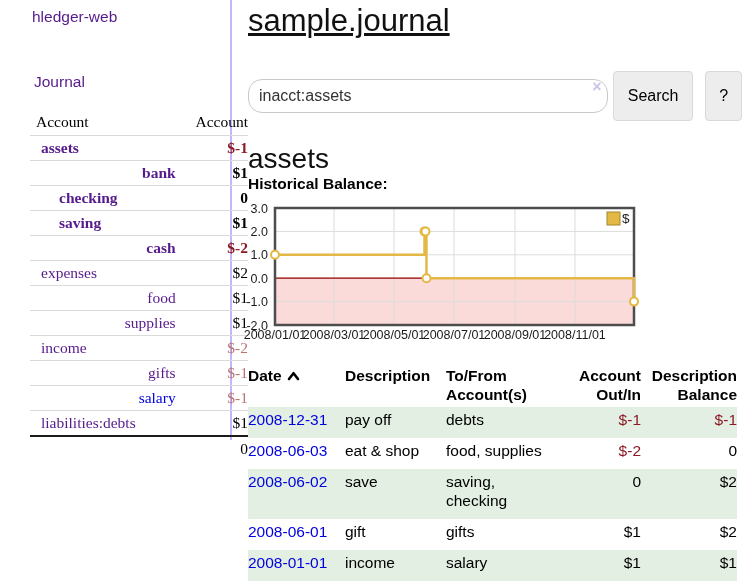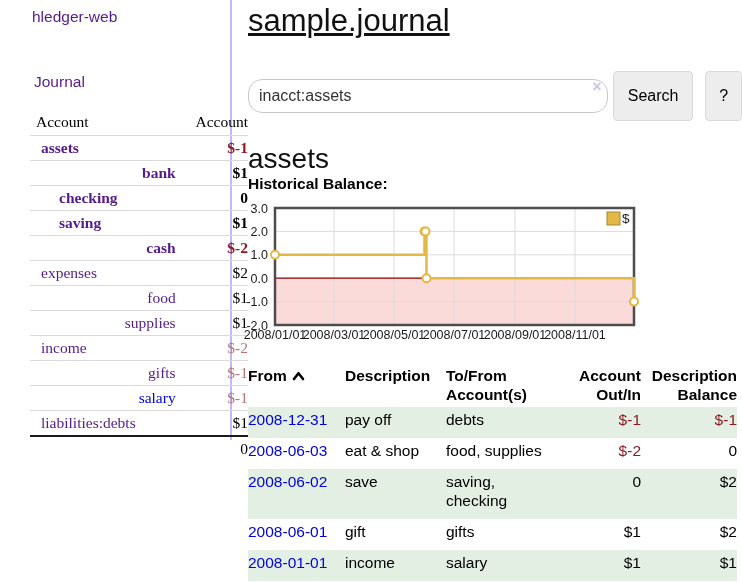--- a/index.html
+++ b/index.html
@@ -197,21 +197,21 @@
     <colgroup>
       <col style="width:97px">
         <col style="width:101px">
         <col style="width:104px">
       <col style="width:95px">
         <col style="width:92px">
     </colgroup>
     <thead>
       <tr>
         <th>
-          <span>From</span><svg class="sort-icon" width="13" height="10" viewBox="0 0 13 10">
+          <span>Date</span><svg class="sort-icon" width="13" height="10" viewBox="0 0 13 10">
               <path d="M2 8 L6.5 2.2 L11 8" fill="none" stroke="#000" stroke-width="2.6" stroke-linecap="round" stroke-linejoin="round"></path>
             </svg>
         </th>
         <th>Description</th>
         <th>To/From Account(s)</th>
         <th class="r">Account Out/In</th>
         <th class="rr">Description Balance</th>
       </tr>
     </thead>
     <tbody>

